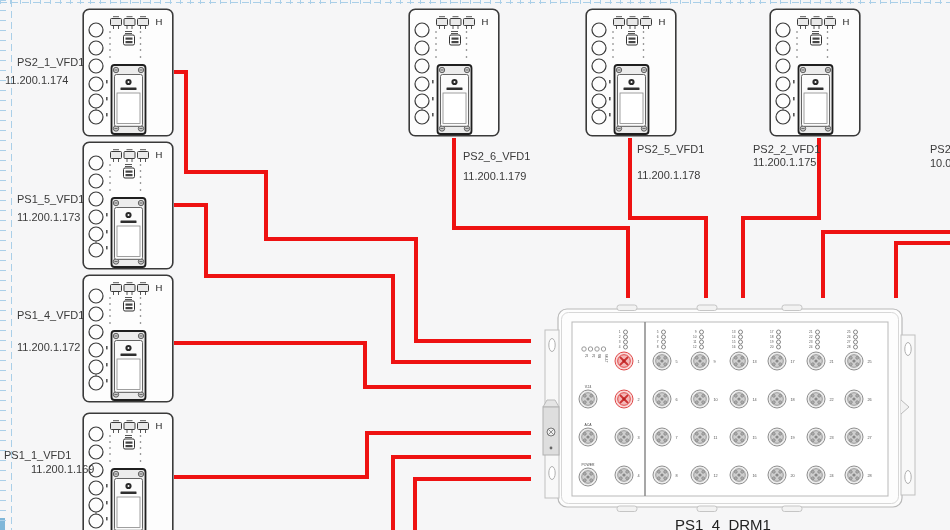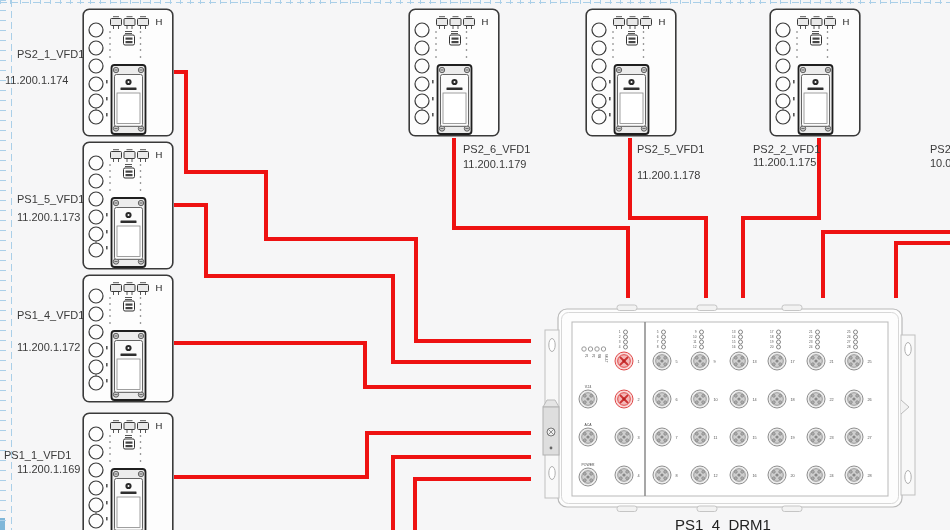--- a/index.html
+++ b/index.html
@@ -433,31 +433,31 @@
     <rect x="32.5" y="66.5" width="28" height="52" rx="2" fill="#fbfbfb" stroke="#555" stroke-width="0.9"></rect>
     <circle cx="46.5" cy="74" r="3.1" fill="#2a2a2a"></circle>
           <circle cx="46.5" cy="74" r="1" fill="#fff"></circle>
     <rect x="38.5" y="79.5" width="16" height="2.6" rx="0.5" fill="#2f2f2f"></rect>
     <rect x="35" y="85" width="23" height="30.5" fill="#ffffff" stroke="#888" stroke-width="0.8"></rect>
     <line x1="33" y1="118" x2="60" y2="118" stroke="#999" stroke-width="0.6"></line>
     <text x="73.5" y="16.5" font-size="9.5" fill="#222" font-family="'Liberation Sans',sans-serif">H</text>
   </svg></div>
     </div>
 
-  <div class="dev-label" style="left:17px;top:48px">PS2_1_VFD1</div>
+  <div class="dev-label" style="left:17px;top:56px">PS2_1_VFD1</div>
   <div class="dev-label" style="left:5px;top:74px">11.200.1.174</div>
   <div class="dev-label" style="left:17px;top:193px">PS1_5_VFD1</div>
   <div class="dev-label" style="left:17px;top:211px">11.200.1.173</div>
   <div class="dev-label" style="left:17px;top:309px">PS1_4_VFD1</div>
   <div class="dev-label" style="left:17px;top:341px">11.200.1.172</div>
   <div class="dev-label" style="left:4px;top:449px">PS1_1_VFD1</div>
-  <div class="dev-label" style="left:17px;top:463px">11.200.1.169</div>
+  <div class="dev-label" style="left:31px;top:463px">11.200.1.169</div>
 
-  <div class="dev-label" style="left:463px;top:143px">PS2_6_VFD1</div>
-  <div class="dev-label" style="left:463px;top:158px">11.200.1.179</div>
+  <div class="dev-label" style="left:463px;top:150px">PS2_6_VFD1</div>
+  <div class="dev-label" style="left:463px;top:170px">11.200.1.179</div>
   <div class="dev-label" style="left:637px;top:143px">PS2_5_VFD1</div>
   <div class="dev-label" style="left:637px;top:169px">11.200.1.178</div>
   <div class="dev-label" style="left:753px;top:143px">PS2_2_VFD1</div>
   <div class="dev-label" style="left:753px;top:156px">11.200.1.175</div>
   <div class="dev-label" style="left:930px;top:143px">PS2_</div>
   <div class="dev-label" style="left:930px;top:157px">10.0</div>
 
   <div id="drm" class="device" style="left:542px;top:304px"><svg width="380" height="210" viewBox="0 0 380 210">
         <g font-family="'Liberation Sans',sans-serif">
           <rect x="16" y="5" width="344" height="198" rx="9" fill="#fdfdfd" stroke="#b9b9b9" stroke-width="1.2"></rect>

